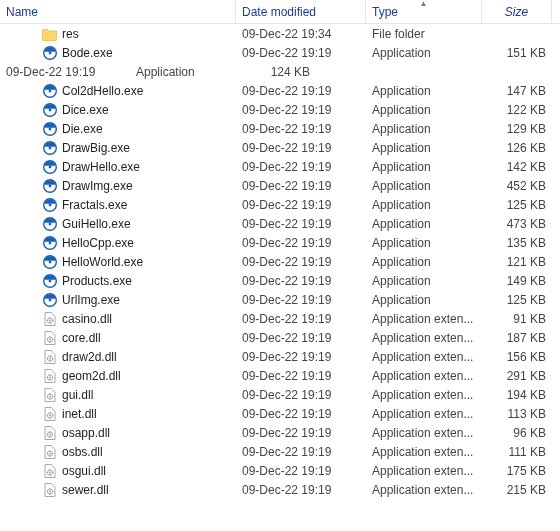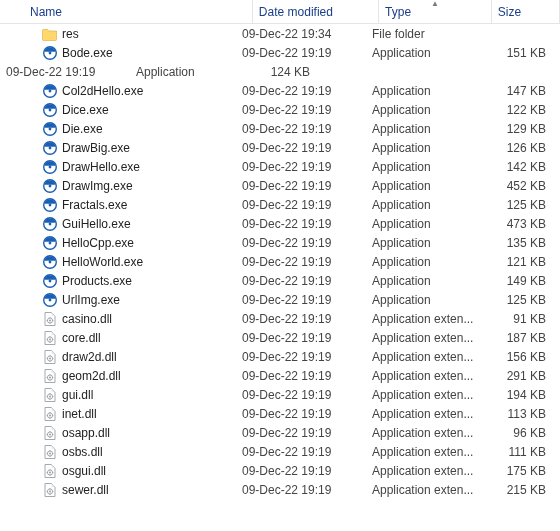--- a/index.html
+++ b/index.html
@@ -28,24 +28,24 @@
   }
   .hcell.sorted { gap: 4px; }
   .sort-arrow {
     font-size: 8px;
     color: #7a7a7a;
     position: absolute;
     left: 50%;
     top: -1px;
     transform: translateX(-50%);
   }
-  .col-name { width: 236px; margin-left: 24px; }
+  .col-name { width: 236px; }
   .col-date { width: 130px; }
   .col-type { width: 116px; }
-  .col-size { width: 70px; justify-content: flex-start; }
+  .col-size { width: 70px; justify-content: center; font-style: italic; }
   .rows { }
   .row {
     display: flex;
     height: 19px;
     align-items: center;
   }
   .cell { padding: 0 6px; overflow: hidden; white-space: nowrap; text-overflow: ellipsis; }
   .cell.name { width: 236px; display: flex; align-items: center; gap: 4px; padding-left: 42px; }
   .cell.date { width: 130px; color: #444; }
   .cell.type { width: 116px; color: #444; }

